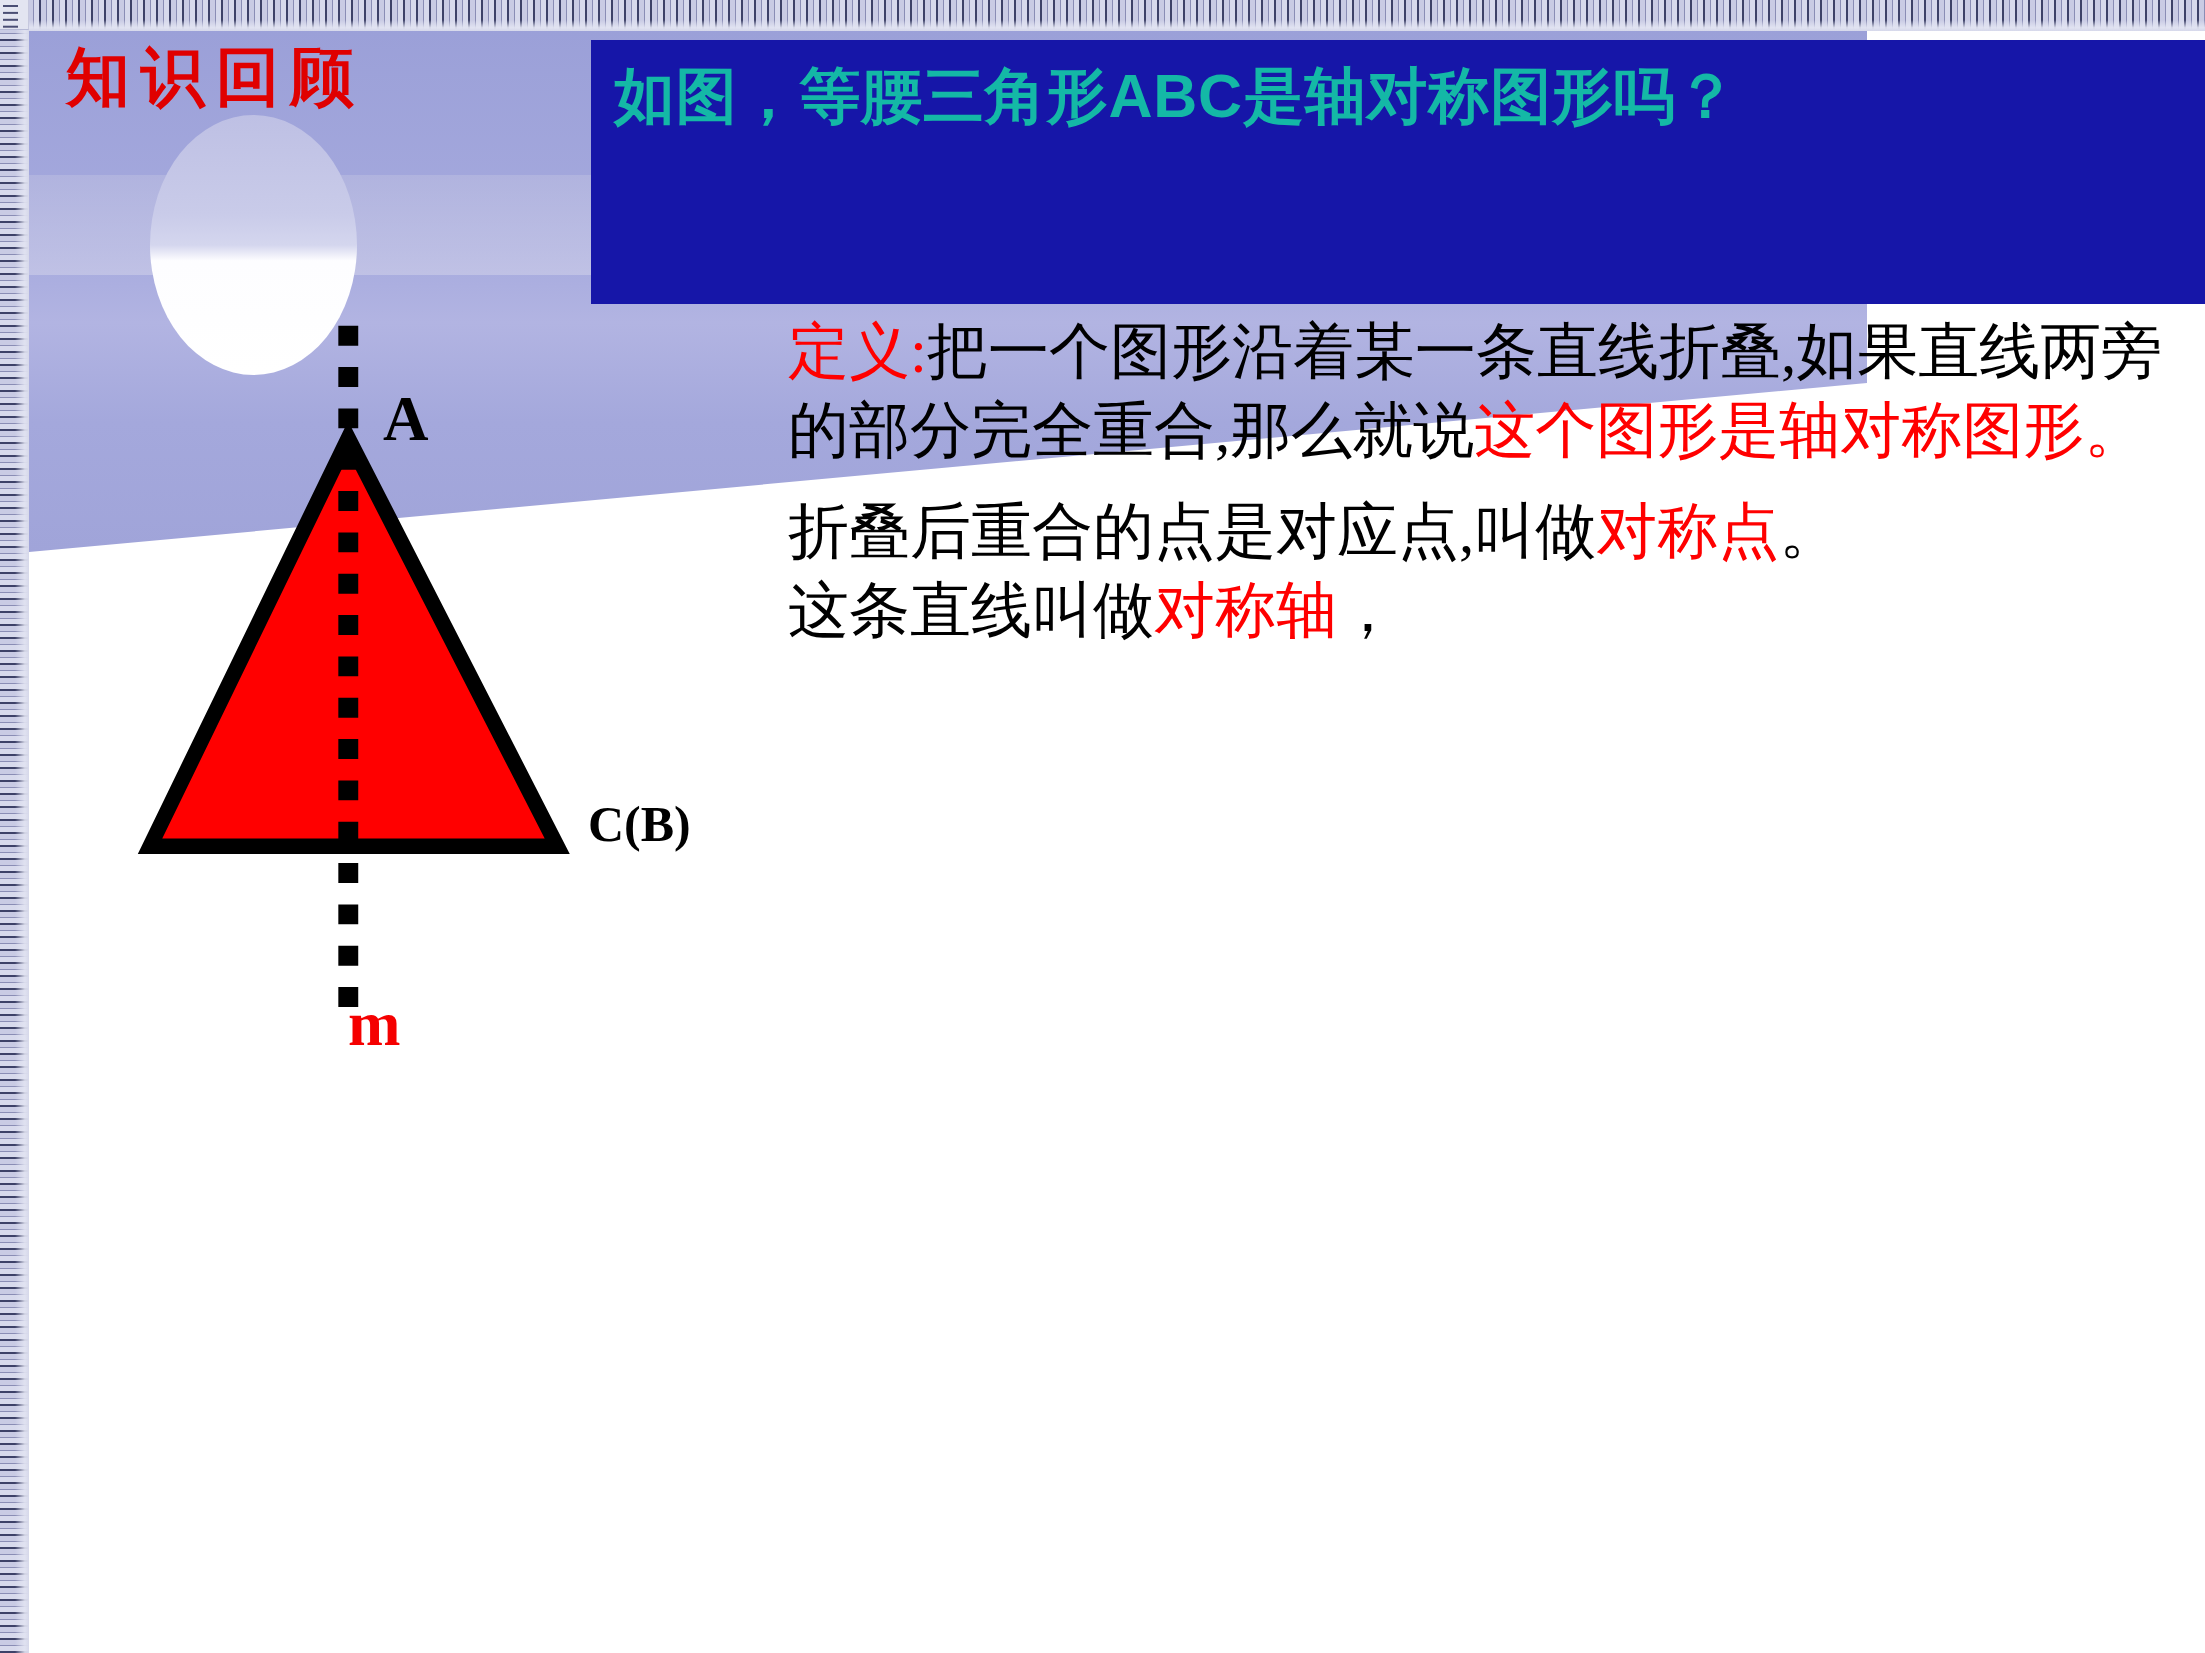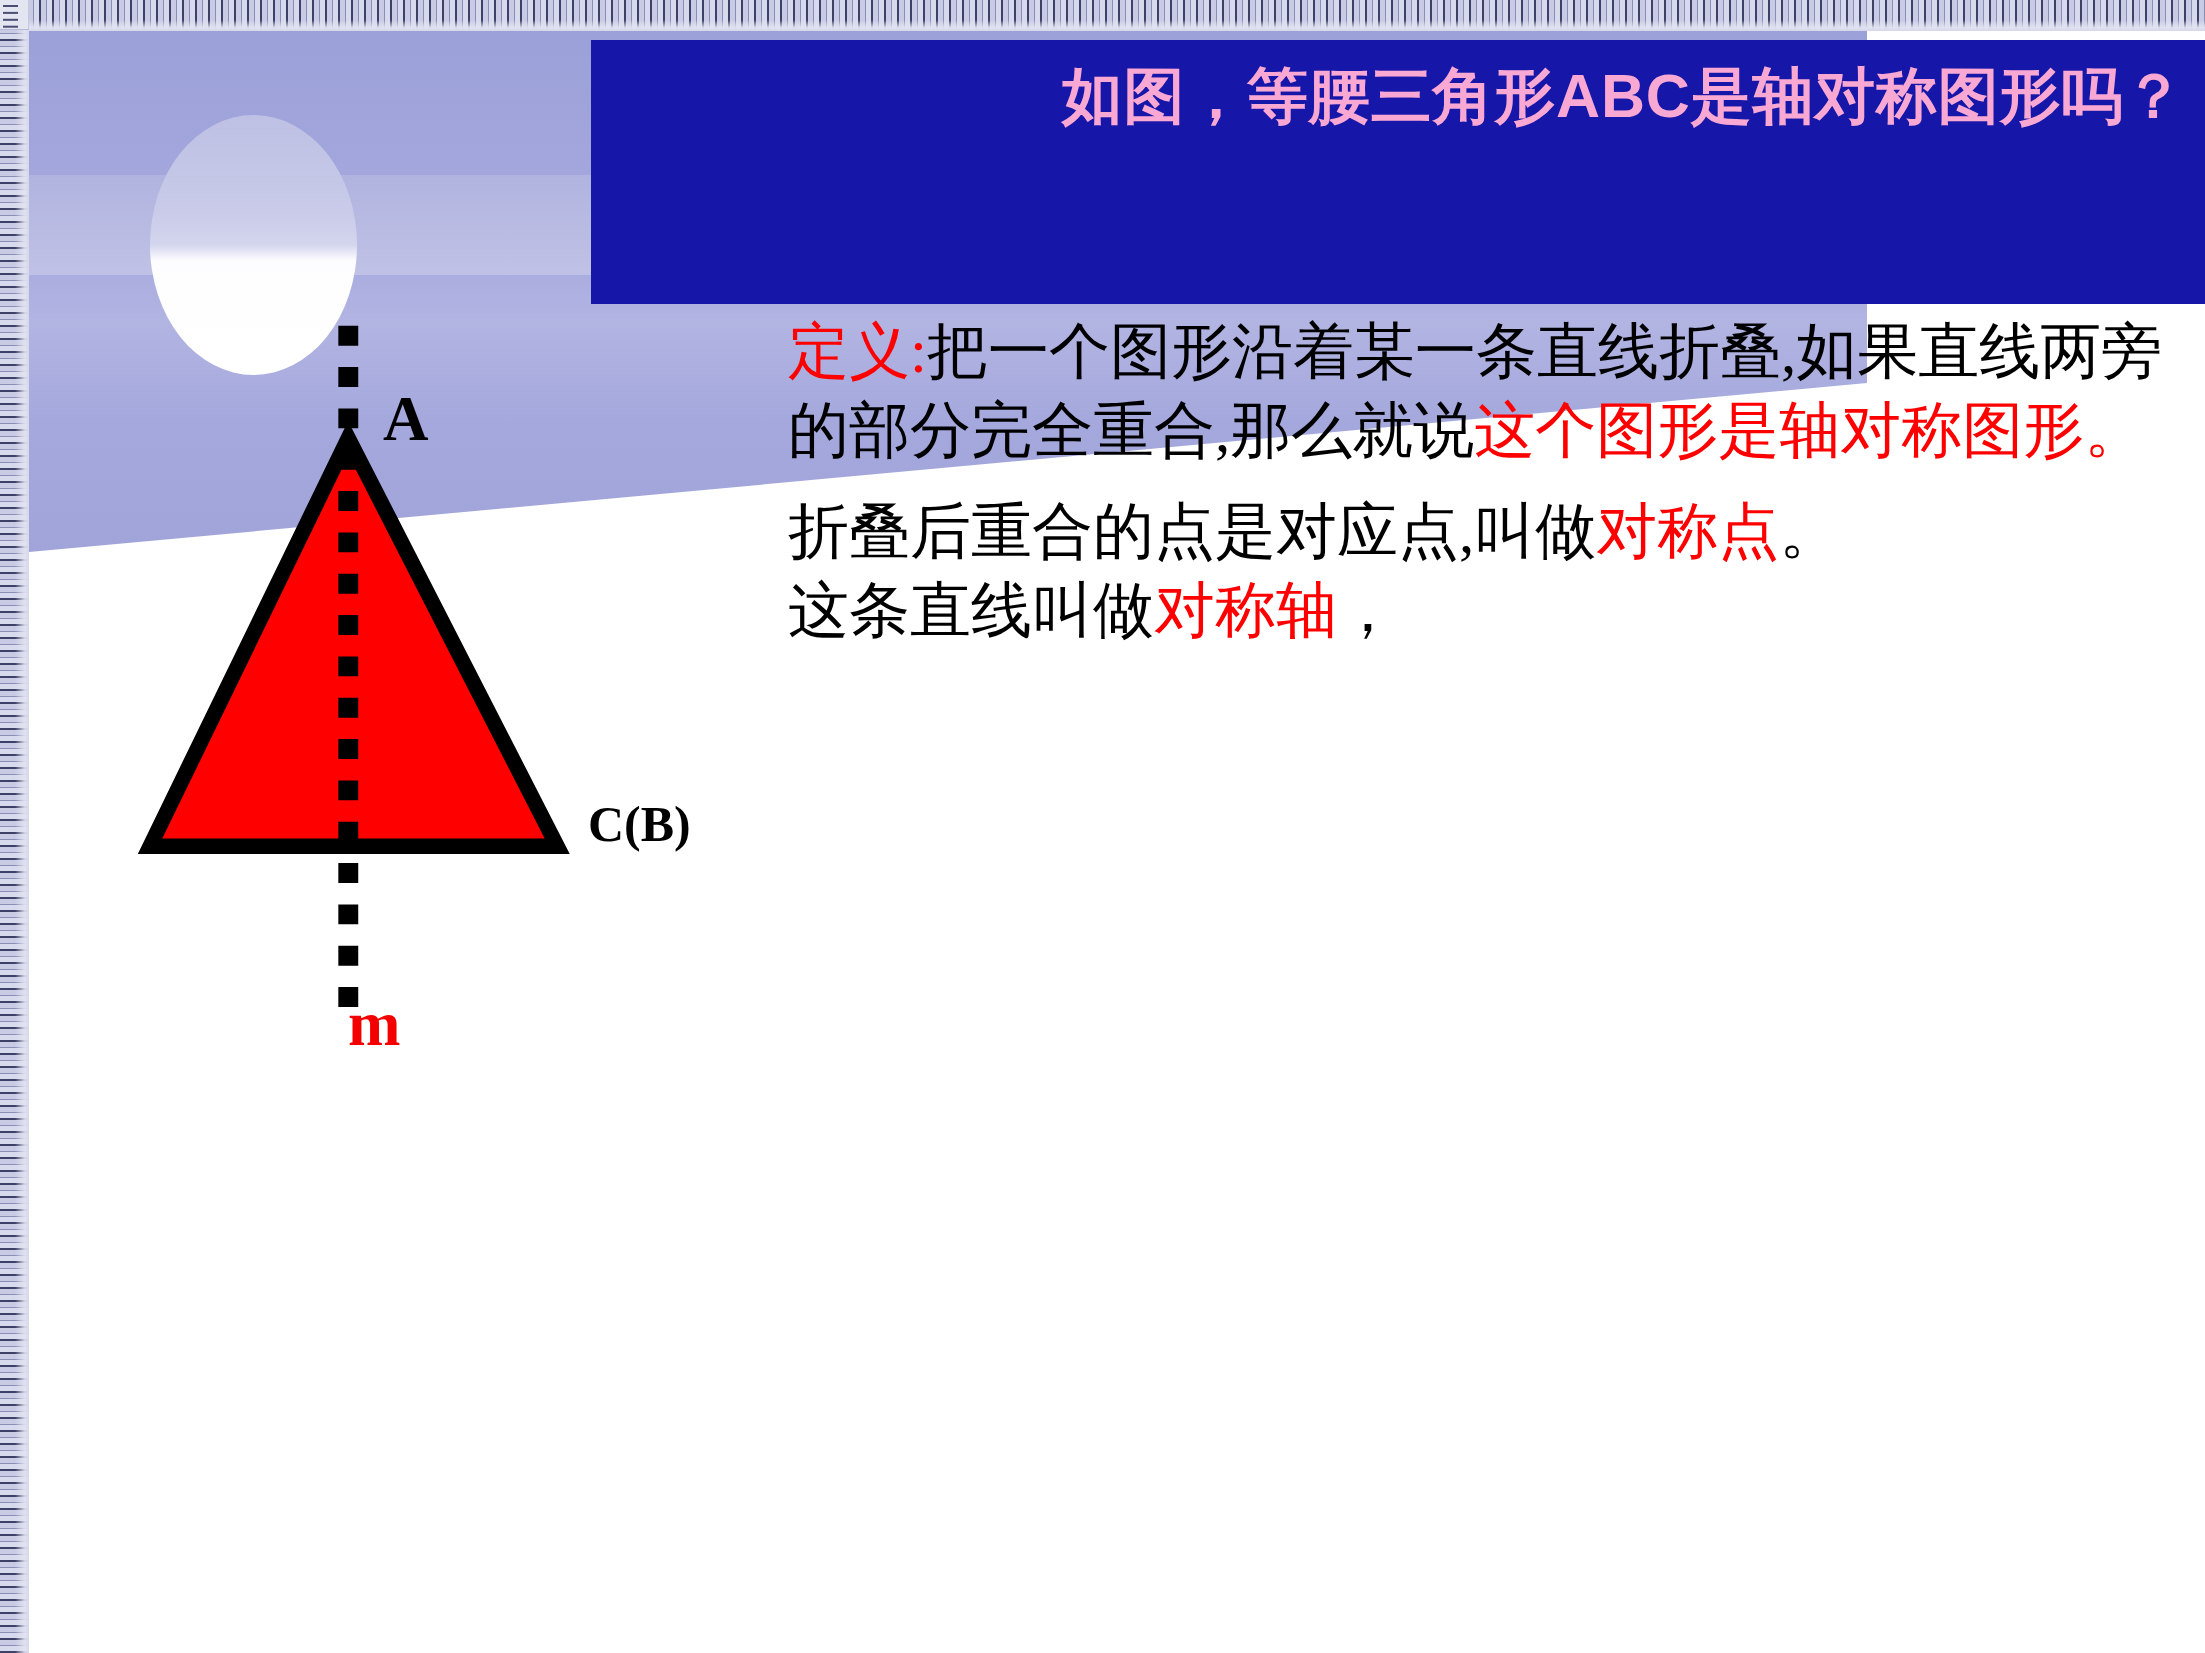--- a/index.html
+++ b/index.html
@@ -136,24 +136,23 @@
     height: 264px;
     background: #1616a8;
     box-sizing: border-box;
     padding: 17px 20px 7.7px 23px;
     z-index: 12;
   }
   .question-text {
     font-family: "Liberation Sans", "DejaVu Sans", sans-serif;
     font-size: 61px;
     font-weight: bold;
-    color: #f9a8d4;
+    color: #14b8a6;
     line-height: 1.30;
     letter-spacing: 0.8px;
-    text-align: right;
   }
 
   
   .figure {
     position: absolute;
     left: 0; top: 0;
     width: 842px; height: 1149px;
     z-index: 14;
     pointer-events: none;
   }
@@ -198,20 +197,21 @@
   <div class="ruler-left"></div>
   <div class="ruler-left-fade"></div>
   <div class="ruler-corner"></div>
 
   <div class="banner">
     <div class="banner-shape"></div>
     <div class="banner-band"></div>
   </div>
   <div class="banner-circle"></div>
 
+  <div class="section-title">知识回顾</div>
 
   <div class="question-bar">
     <div class="question-text">如图，等腰三角形ABC是轴对称图形吗？</div>
   </div>
 
   <svg class="figure" viewBox="0 0 1100 1500" width="842" height="1149">
 
     <polygon points="455,572 728,1105 196,1105" fill="#ff0000" stroke="#000000" stroke-width="20" stroke-linejoin="miter"></polygon>
 
     <line x1="455" y1="425" x2="455" y2="1320" stroke="#000000" stroke-width="26" stroke-dasharray="26 28" stroke-linecap="butt"></line>

